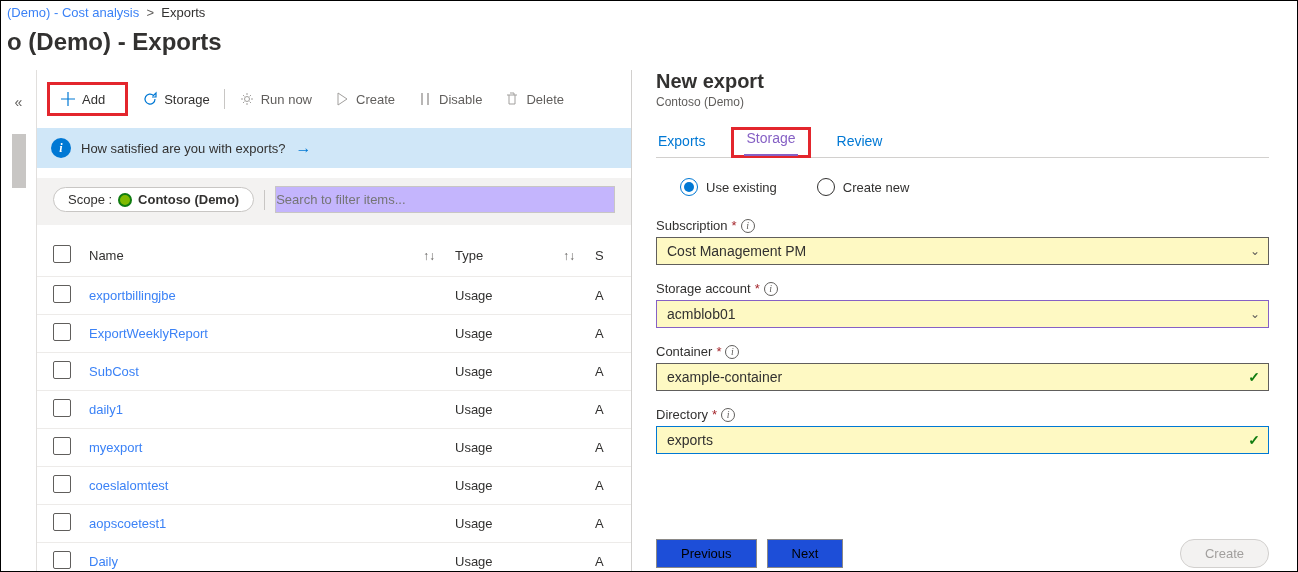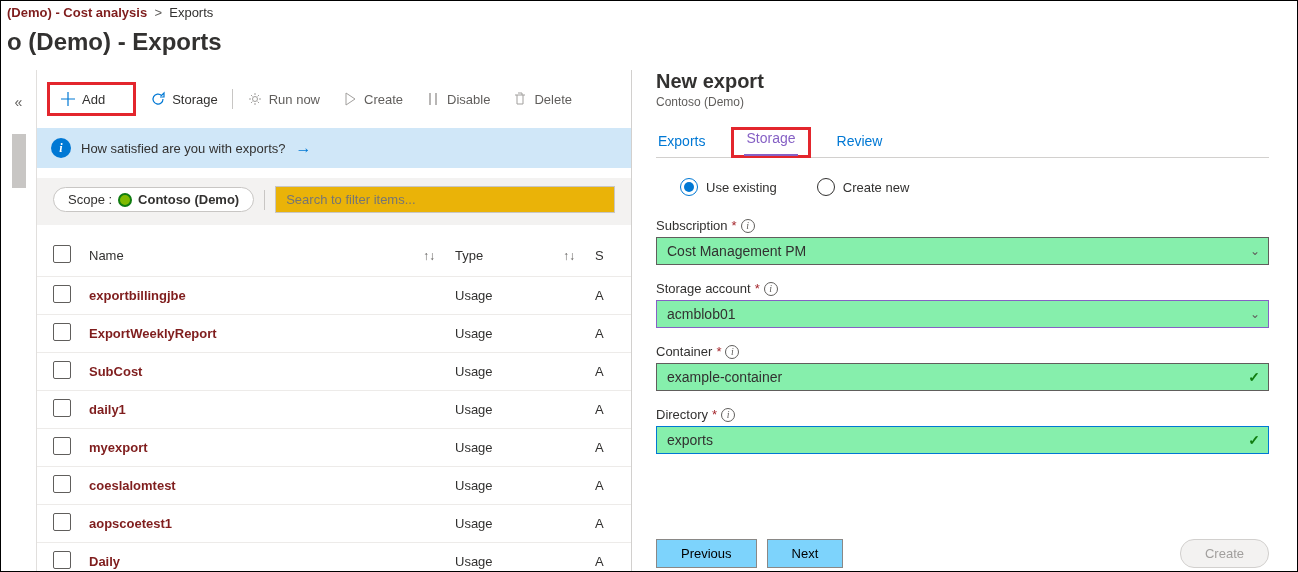--- a/index.html
+++ b/index.html
@@ -1,38 +1,38 @@
 <!DOCTYPE html>
 <html><head>
 <meta charset="utf-8">
 <style>
   * { box-sizing: border-box; margin: 0; padding: 0; }
   body { font-family: "Segoe UI", -apple-system, sans-serif; font-size: 13px; color: #323130; background: #fff; width: 1298px; height: 572px; overflow: hidden; border: 1px solid #000; position: relative; }
-  a.link { color: #7f1d1d; text-decoration: none; cursor: pointer; font-weight: bold; }
+  a.link { color: #3b82f6; text-decoration: none; cursor: pointer; }
   .breadcrumb { padding: 4px 0 6px 6px; font-size: 13px; color: #605e5c; }
   .breadcrumb .current { color: #323130; }
   .page-title { font-size: 24px; font-weight: 600; padding: 2px 0 14px 6px; }
   .layout { display: flex; height: calc(100% - 56px); }
   .left-rail { width: 36px; border-right: 1px solid #e1dfdd; display: flex; flex-direction: column; align-items: center; padding-top: 24px; }
   .chevrons { color: #605e5c; font-size: 14px; }
   .scrollbar-fake { width: 14px; height: 54px; background: #c8c6c4; margin-top: 24px; border-radius: 0; }
   .main { flex: 0 0 594px; padding-top: 8px; }
   .toolbar { display: flex; align-items: center; gap: 6px; padding: 4px 10px 12px 10px; }
   .tool { display: inline-flex; align-items: center; gap: 6px; padding: 4px 8px; color: #605e5c; cursor: pointer; }
   .tool.enabled { color: #323130; }
   .tool svg { width: 16px; height: 16px; }
   .divider { width: 1px; height: 20px; background: #c8c6c4; }
-  .highlight-add { border: 3px solid #e3262d; padding: 2px 20px 2px 2px; }
+  .highlight-add { border: 3px solid #e3262d; padding: 2px 12px 2px 2px; }
   .feedback-bar { display: flex; align-items: center; gap: 10px; background: #d0e7f8; padding: 10px 14px; margin: 0 0 10px 0; }
   .info-icon { width: 20px; height: 20px; border-radius: 50%; background: #0078d4; color: #fff; display: flex; align-items: center; justify-content: center; font-size: 12px; font-family: Georgia, serif; font-style: italic; font-weight: bold; }
   .feedback-arrow { color: #0078d4; font-size: 16px; cursor: pointer; }
   .filter-row { display: flex; align-items: center; gap: 10px; padding: 8px 16px 12px 16px; background: #f3f2f1; margin-bottom: 4px; }
   .scope-pill { border: 1px solid #c8c6c4; border-radius: 16px; padding: 4px 14px; background: #fff; display: flex; align-items: center; gap: 6px; font-size: 13px; }
   .scope-dot { width: 14px; height: 14px; border-radius: 50%; background: #7fba00; border: 2px solid #107c10; display: inline-block; }
-  .search-box { flex: 1; border: 1px solid #c8c6c4; background: #eab308; padding: 5px 10px; color: #605e5c; font-size: 13px; outline: none; }
+  .search-box { flex: 1; border: 1px solid #c8c6c4; background: #c4b5fd; padding: 5px 0; color: #605e5c; font-size: 13px; outline: none; }
   .grid-header, .grid-row { display: flex; align-items: center; padding: 8px 16px; border-bottom: 1px solid #edebe9; }
   .grid-header { font-weight: 400; color: #323130; padding-top: 16px; padding-bottom: 10px; justify-content: space-between; }
   .col-check { width: 36px; }
   .checkbox { width: 18px; height: 18px; border: 1px solid #605e5c; border-radius: 2px; display: inline-block; }
   .col-name { flex: 1; display: flex; align-items: center; justify-content: space-between; padding-right: 20px; }
   .col-type { width: 140px; display: flex; align-items: center; justify-content: space-between; padding-right: 20px; }
   .col-s { width: 20px; }
   .sort-icon { color: #605e5c; font-size: 12px; }
   .grid-row .col-name { color: #0078d4; }
   .panel { flex: 1; border-left: 1px solid #d2d0ce; padding: 0 28px 0 24px; display: flex; flex-direction: column; height: 100%; }
@@ -44,27 +44,27 @@
   .tab-highlight { border: 3px solid #e3262d; padding: 0 10px; margin-bottom: -1px; }
   .radio-row { display: flex; gap: 40px; margin-bottom: 22px; margin-left: 24px; }
   .radio { display: flex; align-items: center; gap: 8px; cursor: pointer; }
   .radio-circle { width: 18px; height: 18px; border: 1px solid #323130; border-radius: 50%; display: flex; align-items: center; justify-content: center; }
   .radio-circle.checked { border-color: #0078d4; }
   .radio-circle.checked::after { content: ""; width: 10px; height: 10px; background: #0078d4; border-radius: 50%; }
   .field { margin-bottom: 16px; }
   .field-label { display: flex; align-items: center; gap: 4px; margin-bottom: 4px; font-size: 13px; }
   .req { color: #a4262c; }
   .info-hint { width: 14px; height: 14px; border: 1px solid #605e5c; border-radius: 50%; font-size: 10px; color: #605e5c; display: inline-flex; align-items: center; justify-content: center; font-family: Georgia, serif; font-style: italic; }
-  .field-input { display: flex; align-items: center; justify-content: space-between; border: 1px solid #605e5c; padding: 5px 8px 5px 10px; font-size: 14px; background: #86efac; }
+  .field-input { display: flex; align-items: center; justify-content: space-between; border: 1px solid #605e5c; padding: 5px 8px 5px 10px; font-size: 14px; background: #fef9c3; }
   .field-input.purple { border-color: #8661c5; }
   .field-input.blue { border-color: #0078d4; border-width: 1.5px; }
   .chev { color: #605e5c; font-size: 12px; }
   .check-ok { color: #107c10; font-size: 14px; font-weight: bold; }
   .panel-footer { margin-top: auto; display: flex; gap: 10px; padding: 20px 0 16px 0; align-items: center; }
-  .btn { border: 1px solid #8a8886; background: #7dd3fc; padding: 6px 24px; font-size: 13px; cursor: pointer; }
+  .btn { border: 1px solid #8a8886; background: #1d4ed8; padding: 6px 24px; font-size: 13px; cursor: pointer; }
   .btn.primary-disabled { border-color: #d2d0ce; background: #f3f2f1; color: #a19f9d; margin-left: auto; cursor: not-allowed; border-radius: 14px; }
 </style>
 </head>
 <body>
 
 <div class="breadcrumb">
   <a class="link">(Demo) - Cost analysis</a>
   <span>&nbsp;&gt;&nbsp;</span>
   <span class="current">Exports</span>
 </div>

